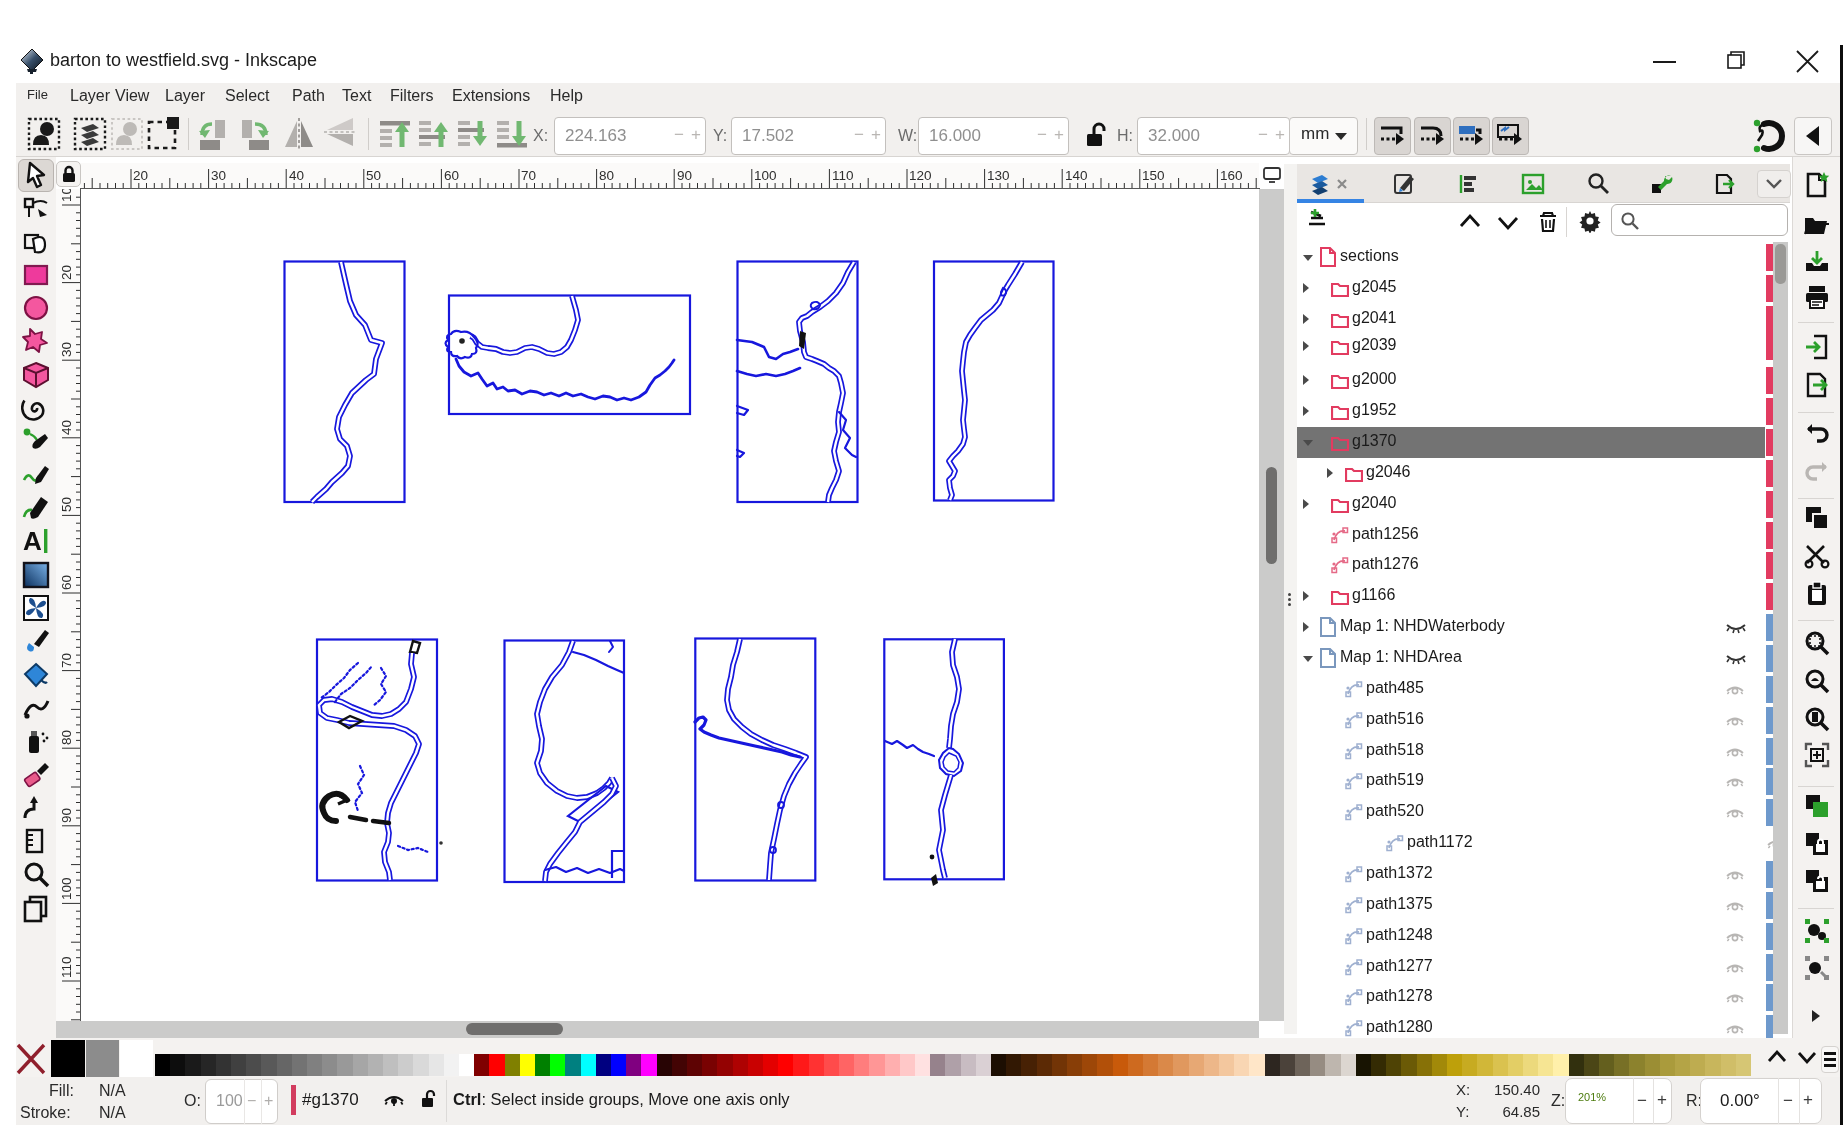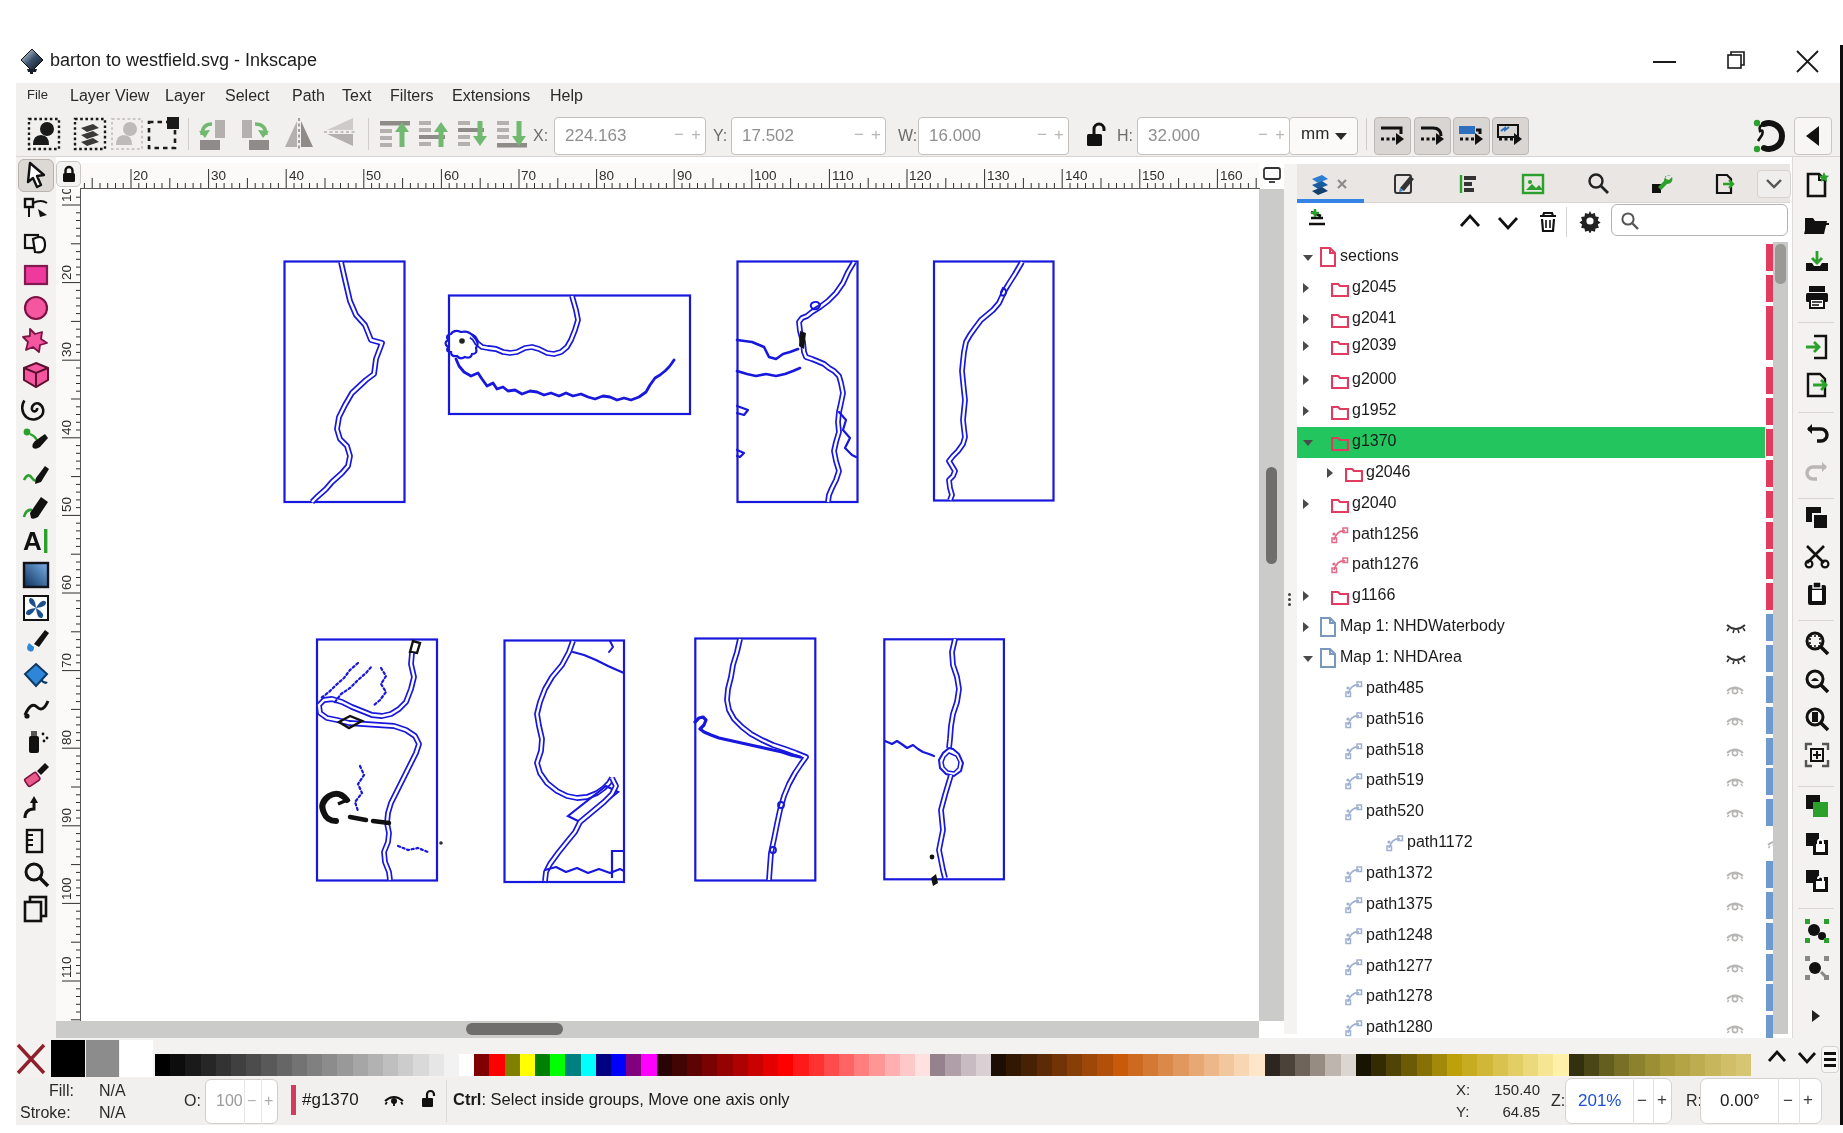--- a/index.html
+++ b/index.html
@@ -524,21 +524,21 @@
 <div class="trow" style="top:396px;left:1297px;">
     <div class="exp-r" style="left:6px"></div>
     <div style="position:absolute;left:34px;top:0;width:20px;height:31px">
       <svg width="18" height="16" viewBox="0 0 18 16" style="position:absolute;top:8px">
         <path d="M1 3 h6 l2 2 h8 v10 h-16 Z" fill="none" stroke="#e23b60" stroke-width="2.2"></path>
       </svg>
     </div>
     <div class="tlab" style="left:55px">g1952</div>
     <div class="sw" style="background:#e23b60"></div>
   </div>
-<div class="trow" style="top:427px;left:1297px;background:#22c55e;">
+<div class="trow" style="top:427px;left:1297px;background:#737373;">
     <div class="exp-d" style="left:6px"></div>
     <div style="position:absolute;left:34px;top:0;width:20px;height:31px">
       <svg width="18" height="16" viewBox="0 0 18 16" style="position:absolute;top:8px">
         <path d="M1 3 h6 l2 2 h8 v10 h-16 Z" fill="none" stroke="#e23b60" stroke-width="2.2"></path>
       </svg>
     </div>
     <div class="tlab" style="left:55px">g1370</div>
     <div class="sw" style="background:#e23b60"></div>
   </div>
 <div class="trow" style="top:458px;left:1297px;">
@@ -1114,21 +1114,21 @@
     <path d="M7 9 V5.5 a3.5 3.5 0 0 1 7 0 V7" fill="none" stroke="#111" stroke-width="2.2"></path>
   </svg>
 <div style="position:absolute;left:446px;top:1080px;width:1px;height:42px;background:#dcdad8;"></div>
 <div style="position:absolute;left:453px;top:1090px;font-size:16.5px;color:#1a1a1a;"><b>Ctrl</b>: Select inside groups, Move one axis only</div>
 <div style="position:absolute;left:1456px;top:1081px;font-size:15px;color:#2a2a2a;">X:</div>
 <div style="position:absolute;left:1456px;top:1103px;font-size:15px;color:#2a2a2a;">Y:</div>
 <div style="position:absolute;left:1488px;top:1081px;width:52px;text-align:right;font-size:15px;color:#2a2a2a;">150.40</div>
 <div style="position:absolute;left:1488px;top:1103px;width:52px;text-align:right;font-size:15px;color:#2a2a2a;">64.85</div>
 <div style="position:absolute;left:1551px;top:1092px;font-size:16px;color:#2a2a2a;">Z:</div>
 <div style="position:absolute;left:1565px;top:1078px;width:107px;height:46px;background:#fff;border:1px solid #d5d2cf;border-radius:7px;"></div>
-<div style="position:absolute;left:1578px;top:1091px;font-size:17px;color:#1d4ed8;">201%</div>
+<div style="position:absolute;left:1578px;top:1091px;font-size:11px;color:#4d7c0f;">201%</div>
 <div style="position:absolute;left:1633px;top:1078px;width:1px;height:46px;background:#e4e2e0;"></div>
 <div style="position:absolute;left:1653px;top:1078px;width:1px;height:46px;background:#e4e2e0;"></div>
 <div style="position:absolute;left:1637px;top:1091px;font-size:17px;color:#3a3a3a;">−</div>
 <div style="position:absolute;left:1657px;top:1090px;font-size:17px;color:#3a3a3a;">+</div>
 <div style="position:absolute;left:1686px;top:1092px;font-size:16px;color:#2a2a2a;">R:</div>
 <div style="position:absolute;left:1700px;top:1078px;width:122px;height:46px;background:#fff;border:1px solid #d5d2cf;border-radius:7px;"></div>
 <div style="position:absolute;left:1720px;top:1091px;font-size:17px;color:#1a1a1a;">0.00°</div>
 <div style="position:absolute;left:1778px;top:1078px;width:1px;height:46px;background:#e4e2e0;"></div>
 <div style="position:absolute;left:1799px;top:1078px;width:1px;height:46px;background:#e4e2e0;"></div>
 <div style="position:absolute;left:1783px;top:1091px;font-size:17px;color:#3a3a3a;">−</div>

